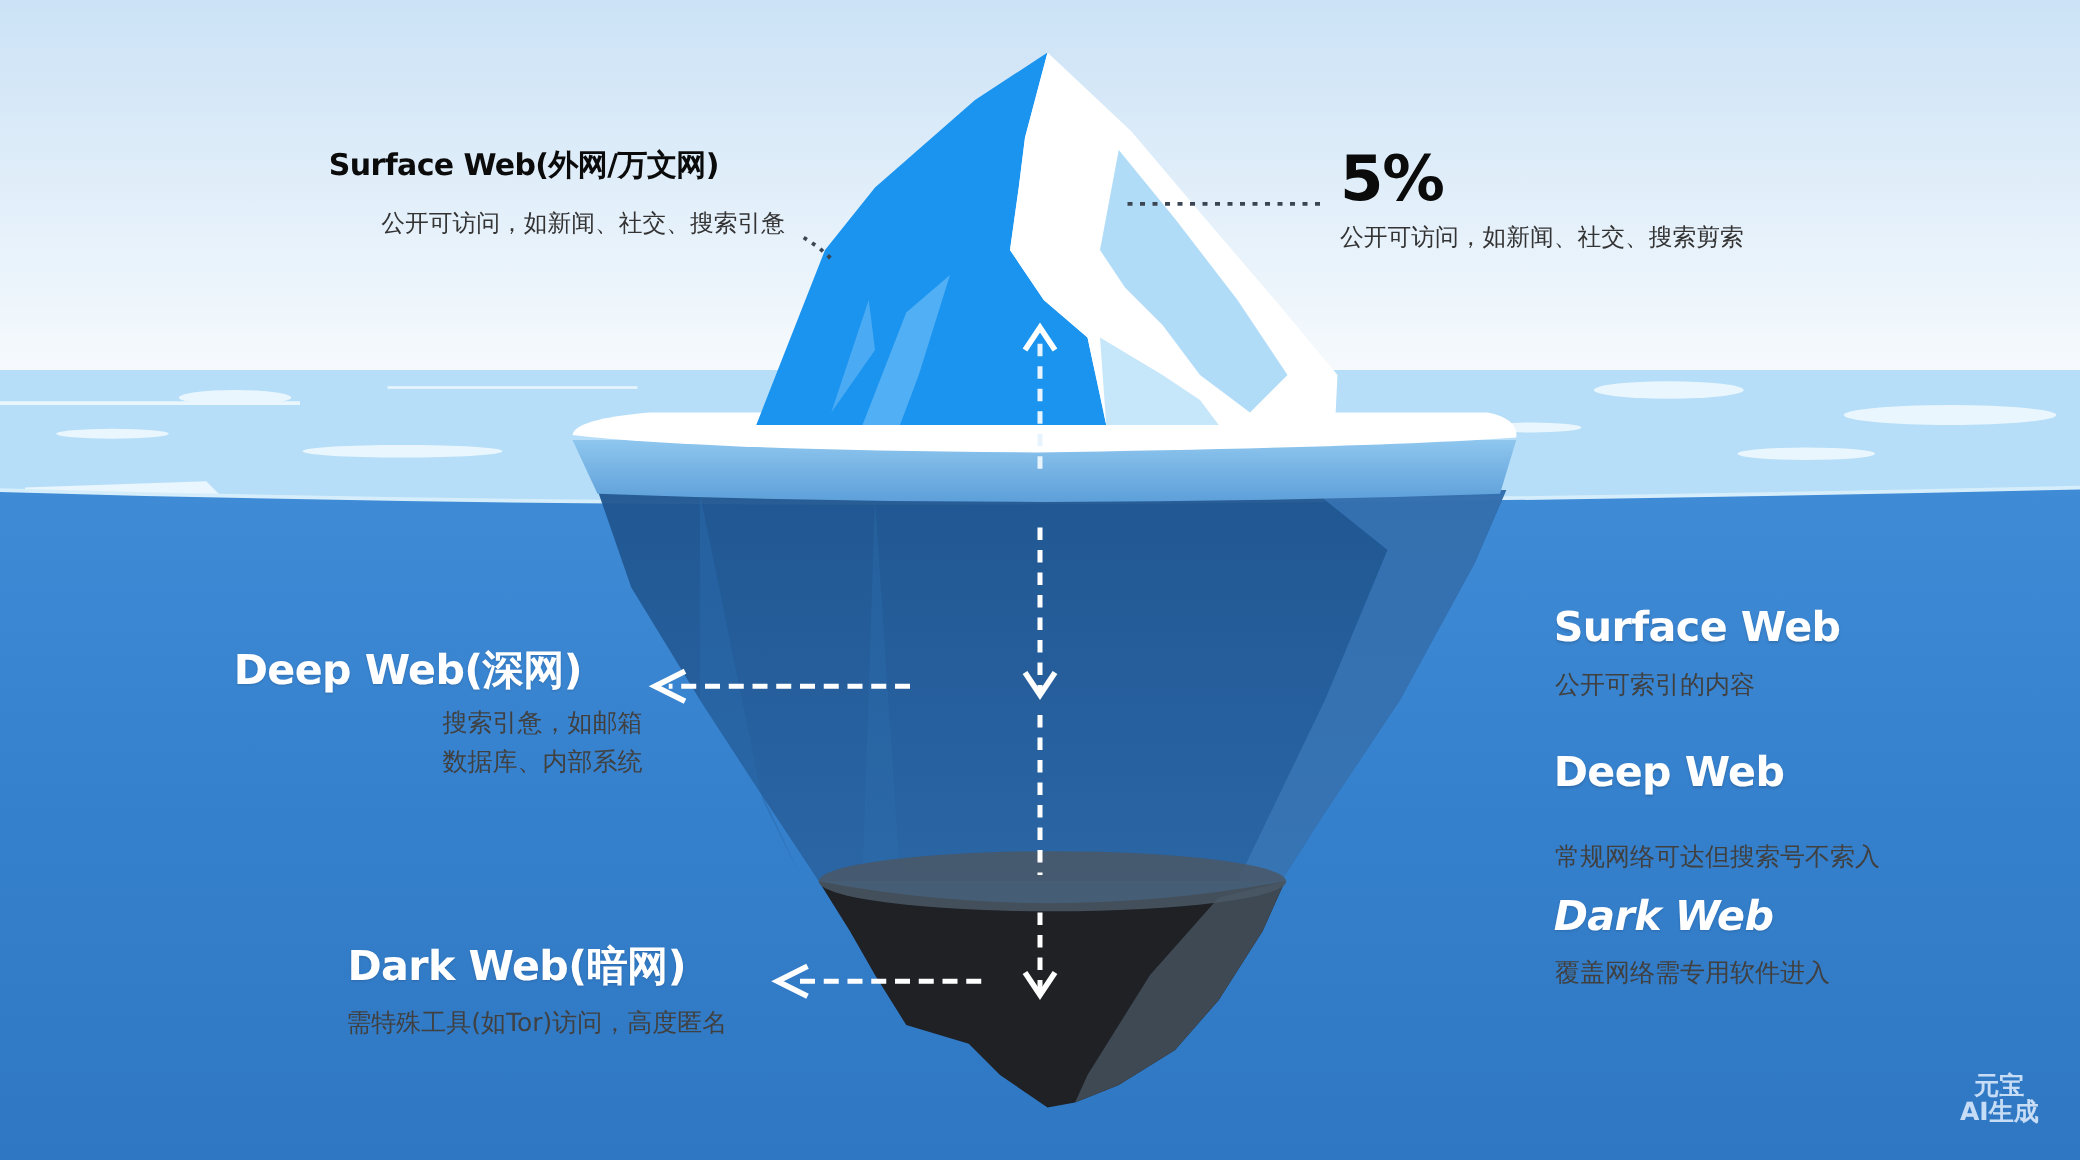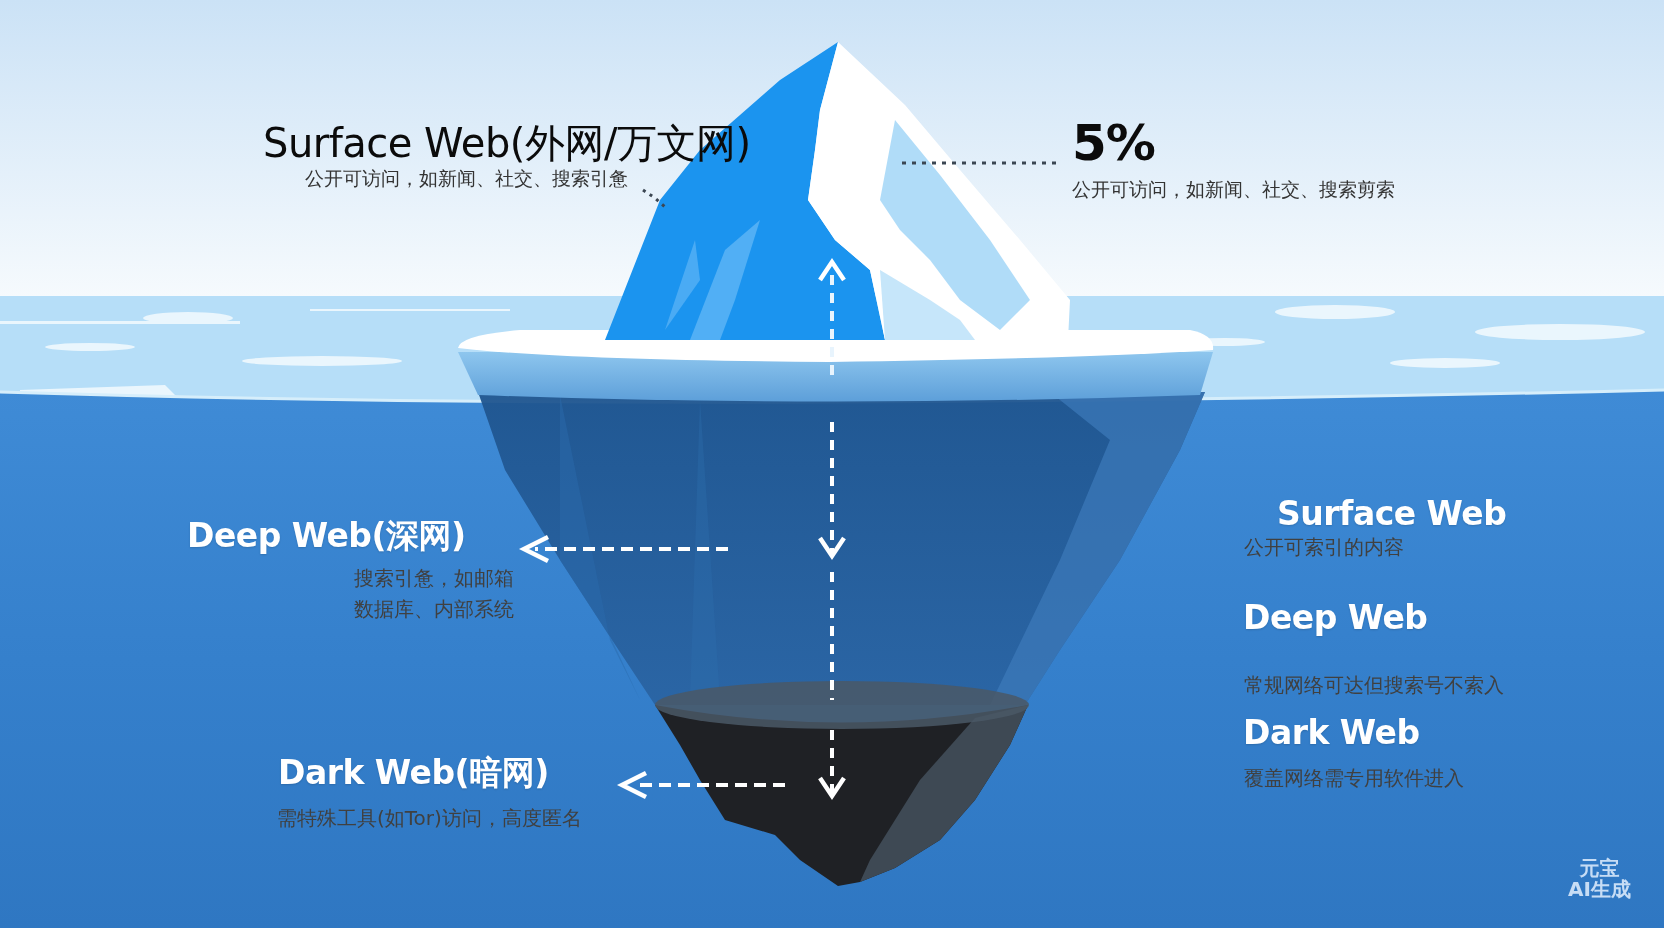--- a/index.html
+++ b/index.html
@@ -1,19 +1,19 @@
 <!DOCTYPE html>
 <html><head>
 <meta charset="utf-8">
 <style>
   html,body{margin:0;padding:0;}
   body{width:1664px;height:928px;overflow:hidden;position:relative;font-family:"DejaVu Sans","Liberation Sans",sans-serif;}
   #scene{position:absolute;left:0;top:0;width:1664px;height:928px;}
   .txt{position:absolute;white-space:nowrap;}
-  .title-dark{color:#0b0b0b;font-weight:normal;font-size:40px;letter-spacing:-0.5px;}
+  .title-dark{color:#0b0b0b;font-weight:bold;font-size:24px;letter-spacing:-0.5px;}
   .sub-dark{color:#333;font-size:19px;}
   .title-light{color:#fff;font-weight:bold;font-size:33px;letter-spacing:-0.5px;text-shadow:0 1px 2px rgba(0,0,0,0.15);}
   .sub-light{color:#404040;font-size:20px;}
   .pct{color:#0b0b0b;font-weight:bold;font-size:50px;letter-spacing:-1px;}
   .watermark{color:#d8e8fb;font-weight:bold;font-size:20px;line-height:21px;text-align:center;opacity:0.9;}
 </style>
 </head>
 <body>
 
 <svg id="scene" width="1664" height="928" viewBox="0 0 1664 928" xmlns="http://www.w3.org/2000/svg">
@@ -109,24 +109,24 @@
 <div class="txt sub-dark" style="left:1072px;top:177px;">公开可访问，如新闻、社交、搜索剪索</div>
 
 <div class="txt title-light" style="left:187px;top:514px;">Deep Web(深网)</div>
 <div class="txt sub-light" style="right:1150px;top:565px;">搜索引惫，如邮箱</div>
 <div class="txt sub-light" style="right:1150px;top:596px;">数据库、内部系统</div>
 
 <div class="txt title-light" style="left:278px;top:751px;">Dark Web(暗网)</div>
 <div class="txt sub-light" style="left:277px;top:805px;">需特殊工具(如Tor)访问，高度匿名</div>
 
 <div>
-  <div class="txt title-light" style="left:1243px;top:494px;margin-left:34px;">Surface Web</div>
+  <div class="txt title-light" style="left:1243px;top:482px;">Surface Web</div>
   <div class="txt sub-light" style="left:1244px;top:534px;">公开可索引的内容</div>
   <div class="txt title-light" style="left:1243px;top:598px;">Deep Web</div>
   <div class="txt sub-light" style="left:1244px;top:672px;">常规网络可达但搜索号不索入</div>
-  <div class="txt title-light" style="left:1243px;top:713px;">Dark Web</div>
+  <div class="txt title-light" style="left:1243px;top:713px;font-style:italic;">Dark Web</div>
   <div class="txt sub-light" style="left:1244px;top:765px;">覆盖网络需专用软件进入</div>
 </div>
 
 <div class="txt watermark" style="left:1568px;top:858px;">
   <div>元宝</div>
   <div>AI生成</div>
 </div>
 
 </body></html>

